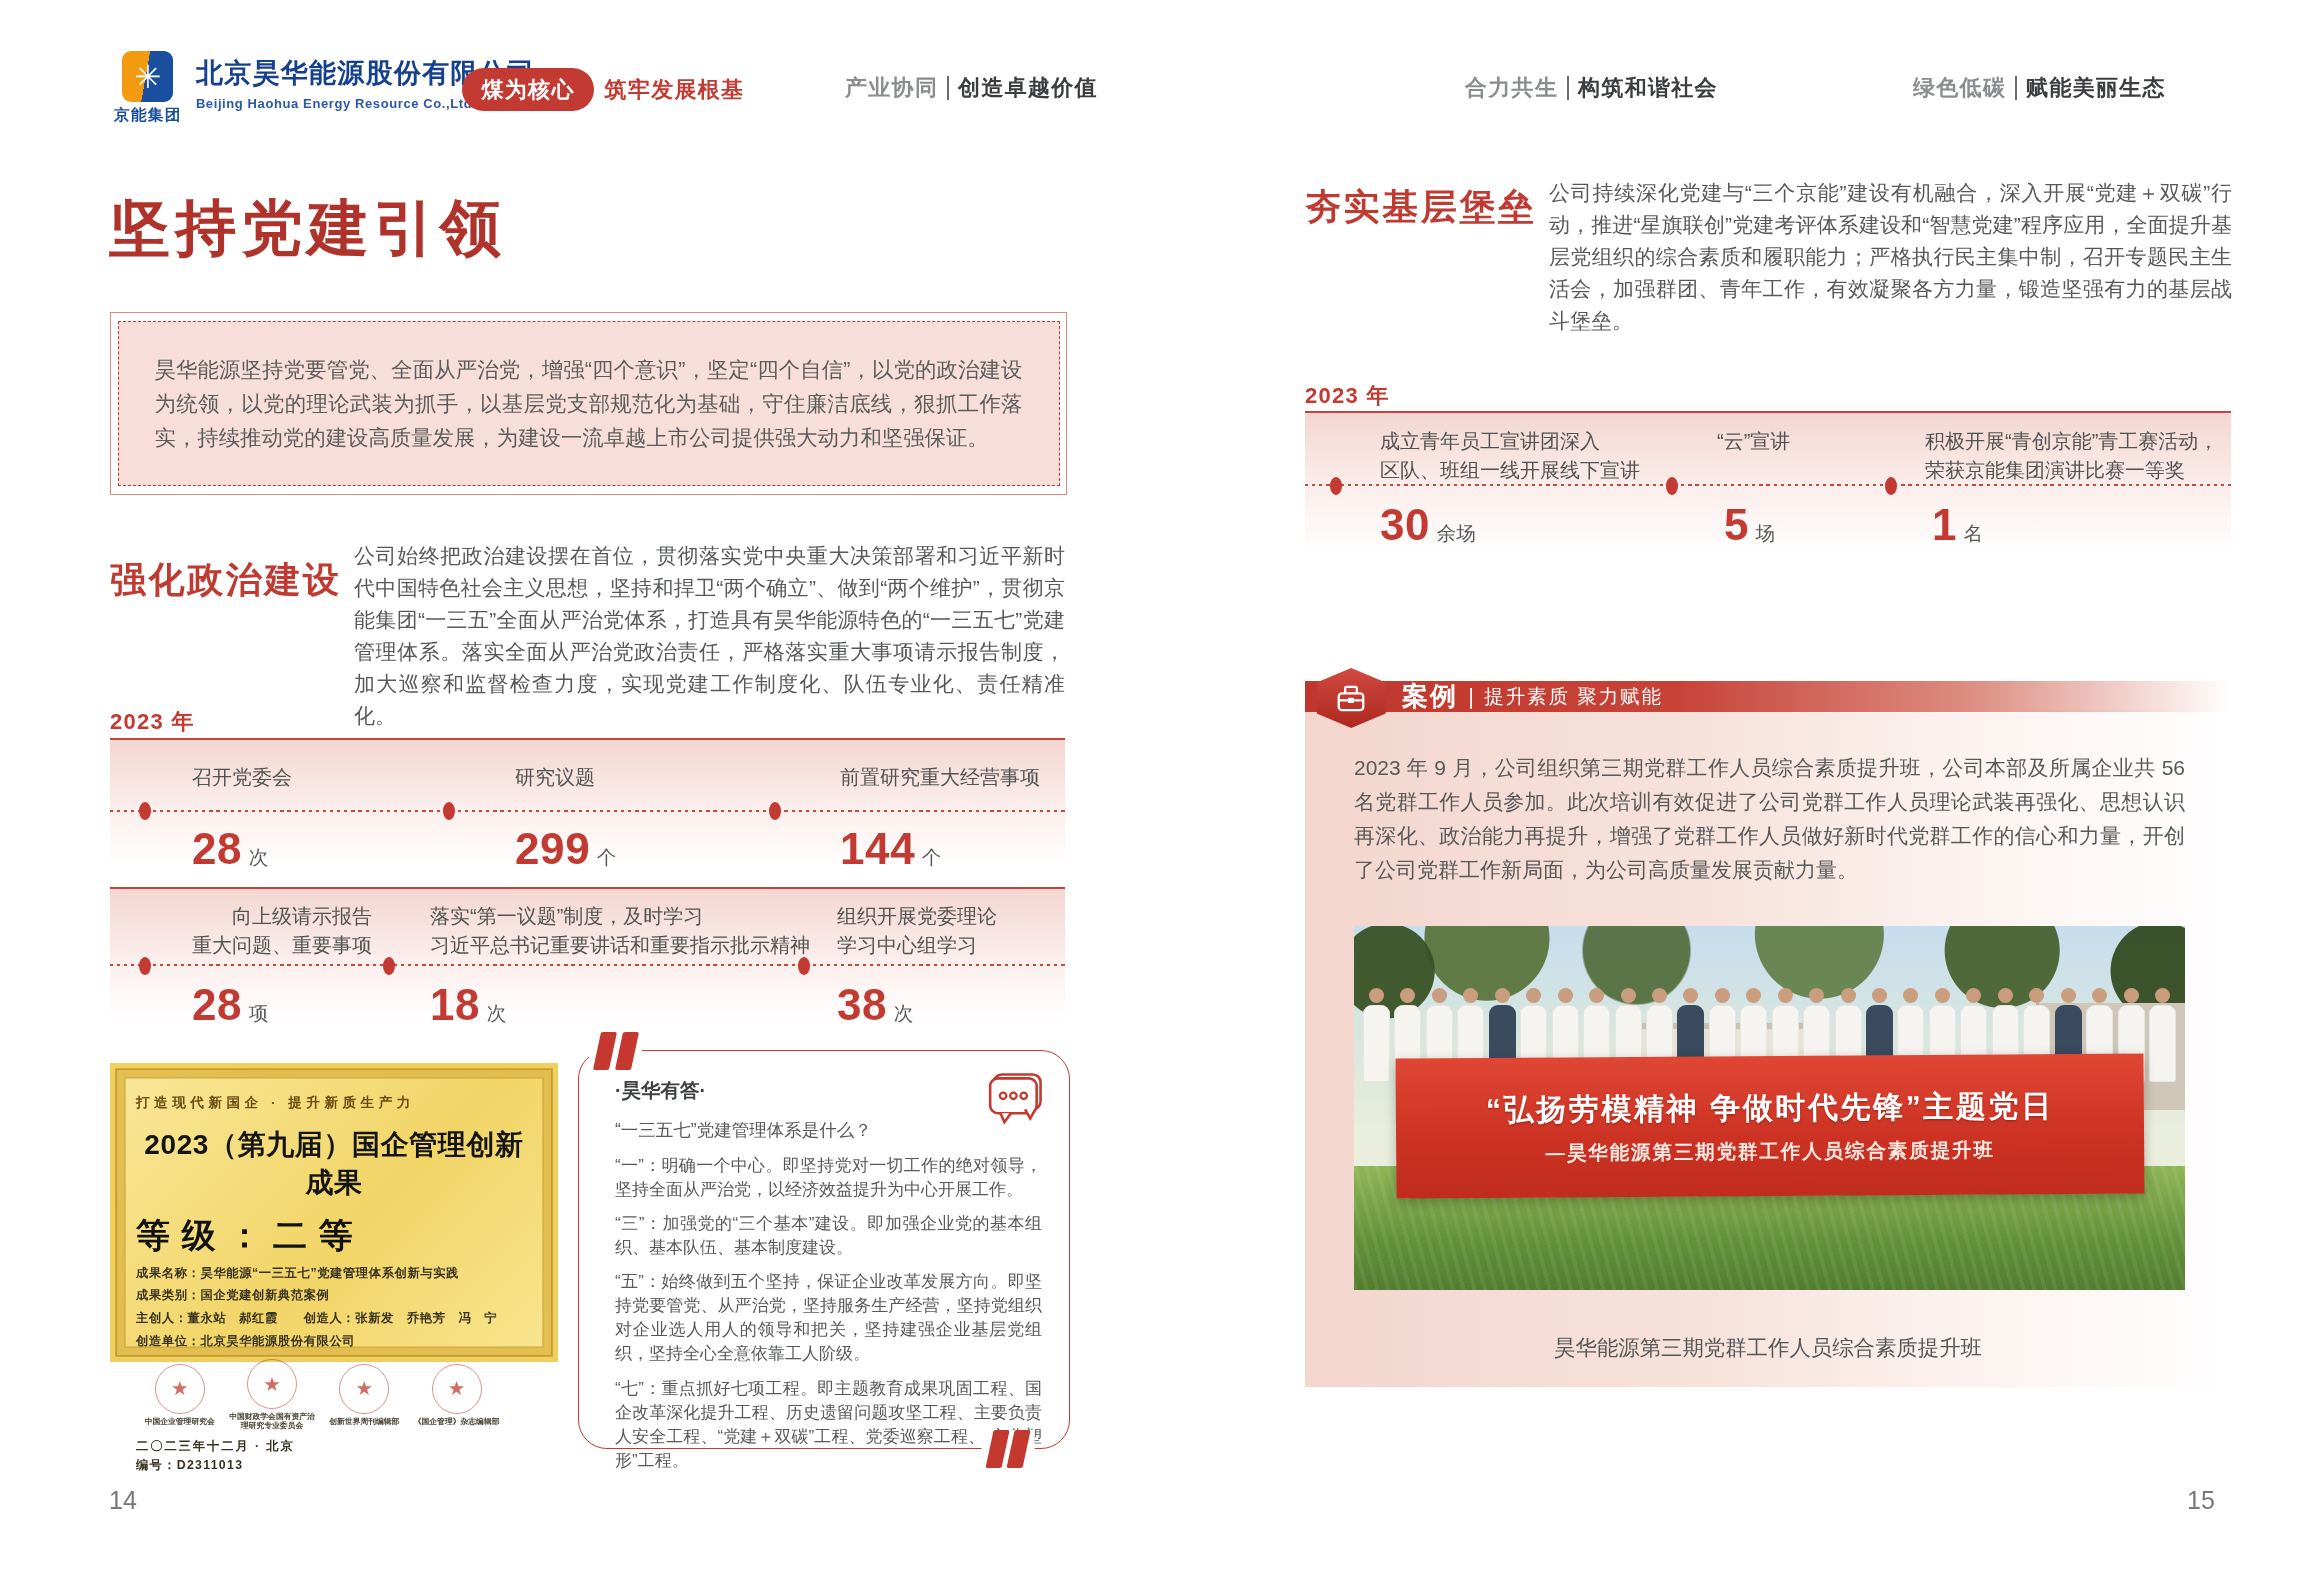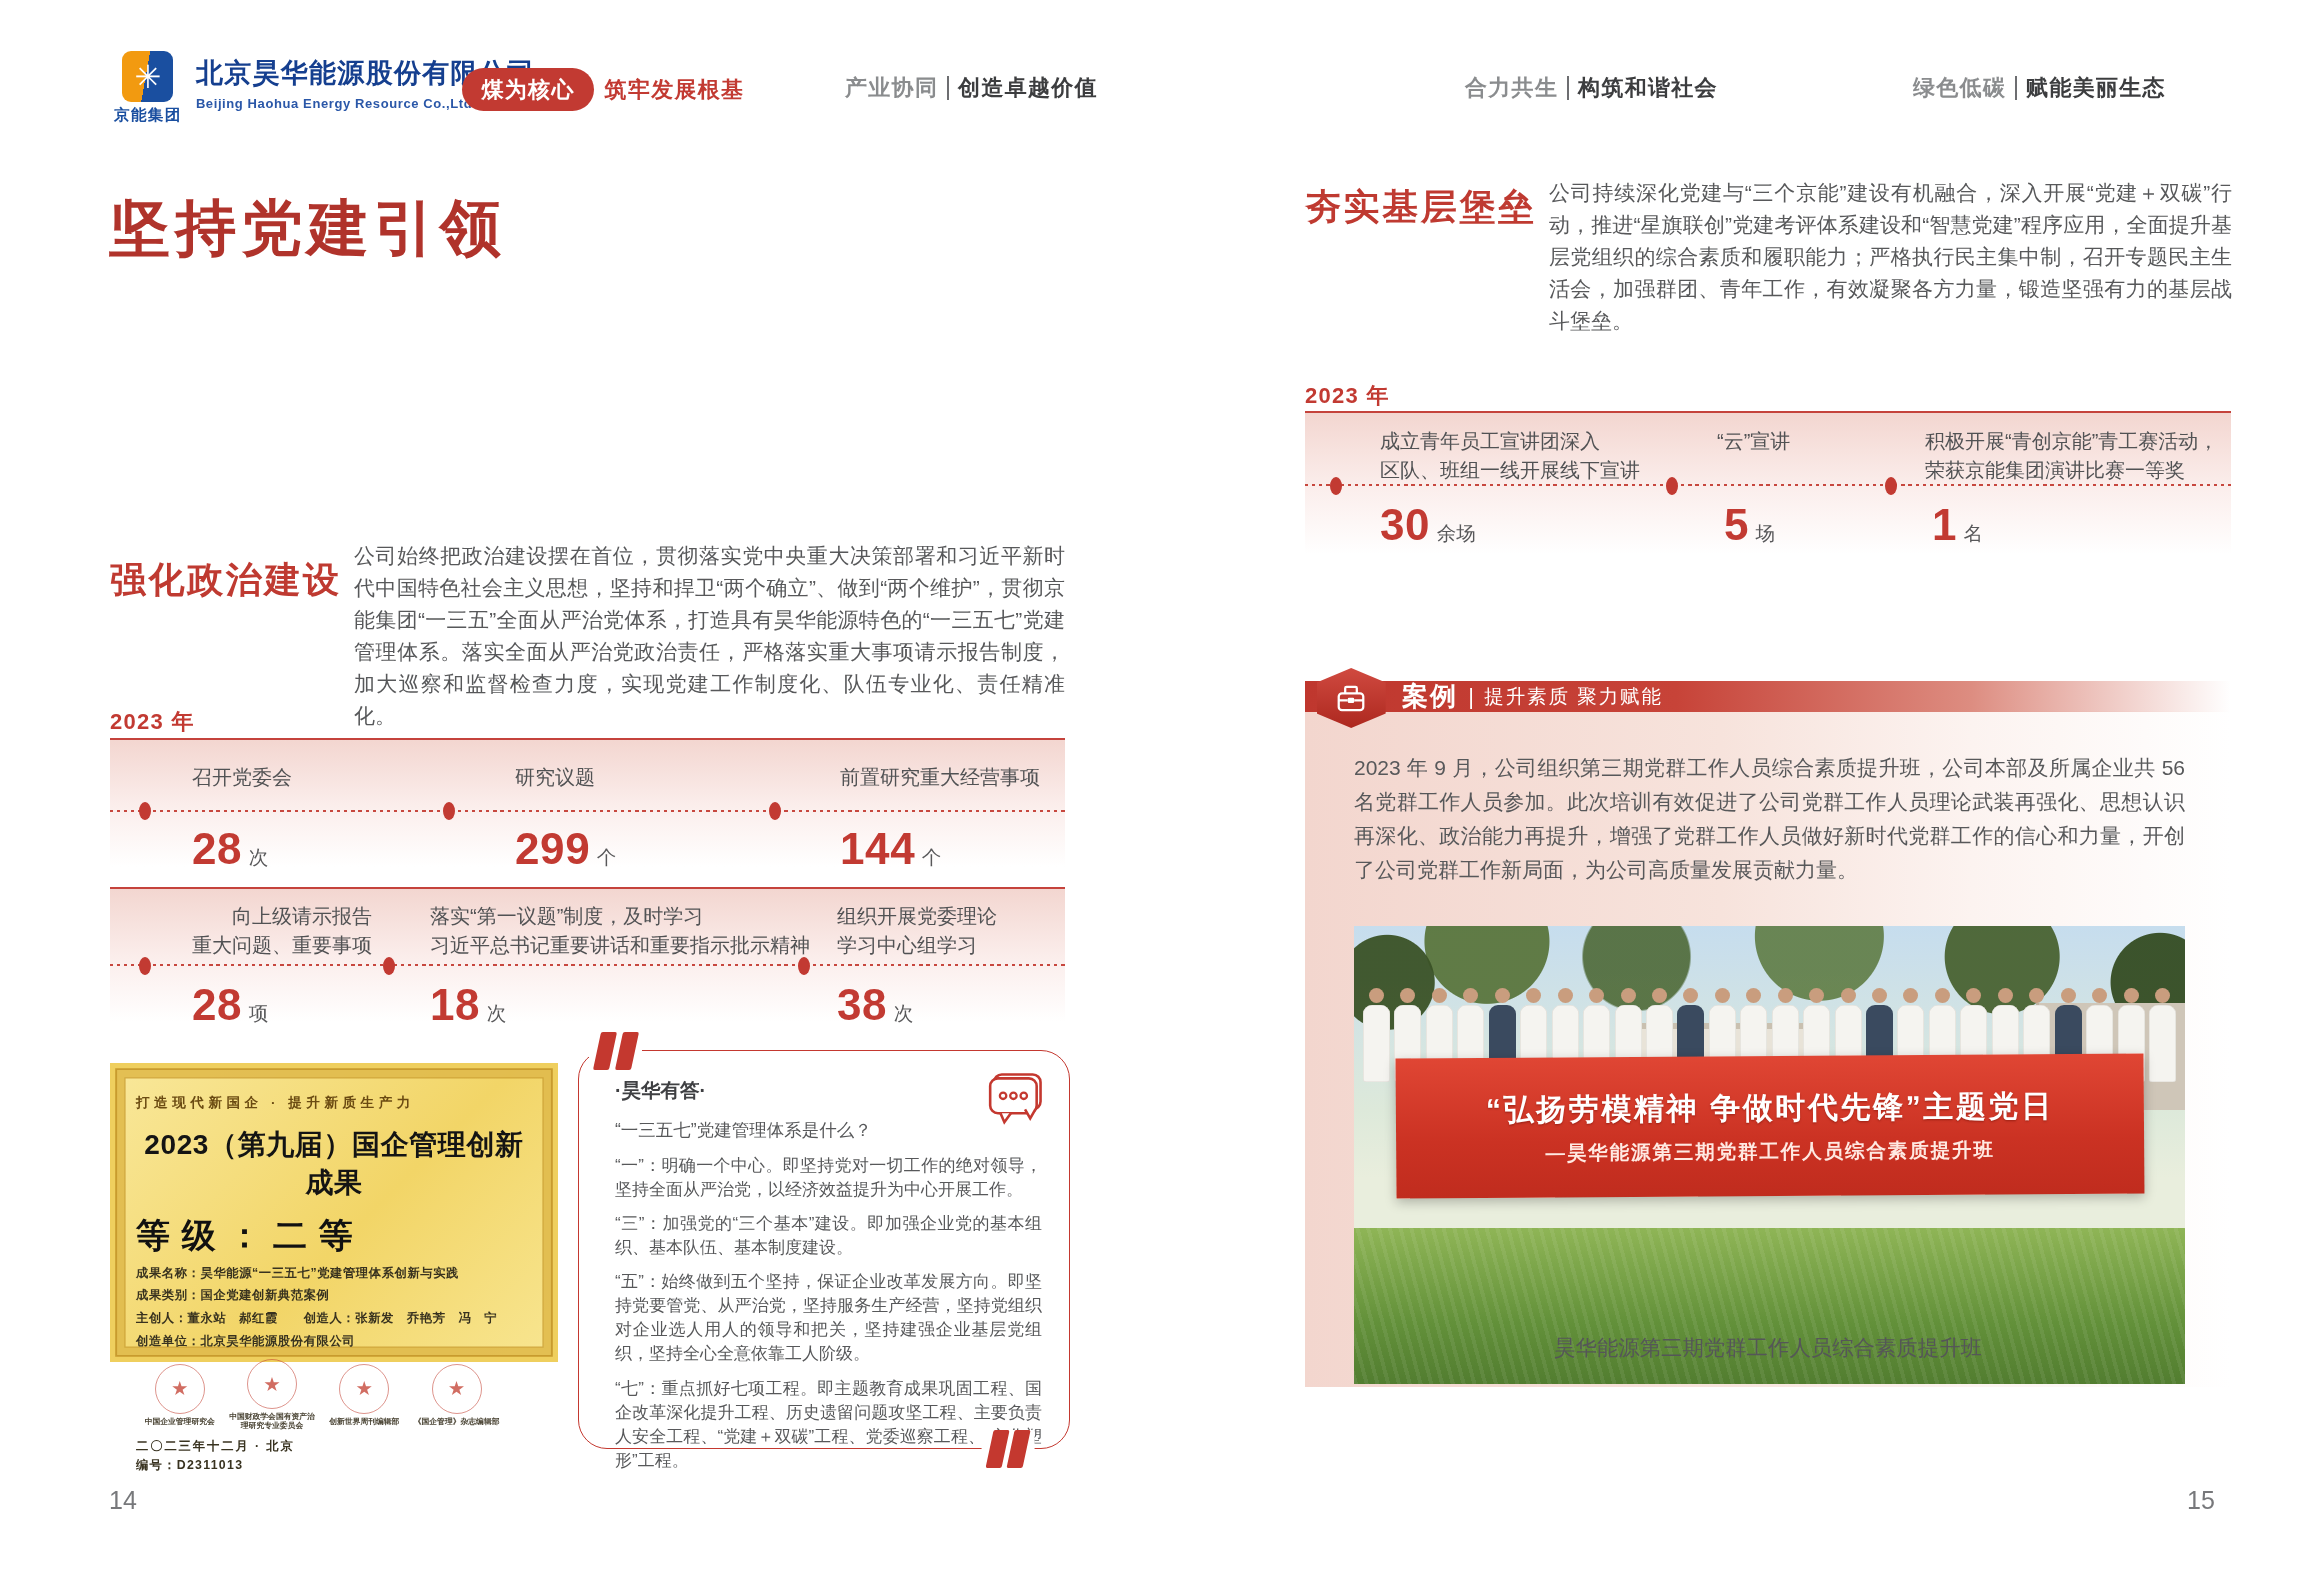--- a/index.html
+++ b/index.html
@@ -126,20 +126,25 @@
     <span class="nav-bold">构筑和谐社会</span>
   </div>
   <div class="abs nav-item" style="left:1885px;top:73px;">
     <span class="nav-light">绿色低碳</span>
     <span class="nav-div"></span>
     <span class="nav-bold">赋能美丽生态</span>
   </div>
 
   <div class="abs big-title" style="left:109px;top:188px;">坚持党建引领</div>
 
+  <div class="abs intro-outer" style="left:110px;top:312px;width:955px;height:181px;">
+    <div class="intro-inner">
+      <div class="intro-text">昊华能源坚持党要管党、全面从严治党，增强“四个意识”，坚定“四个自信”，以党的政治建设为统领，以党的理论武装为抓手，以基层党支部规范化为基础，守住廉洁底线，狠抓工作落实，持续推动党的建设高质量发展，为建设一流卓越上市公司提供强大动力和坚强保证。</div>
+    </div>
+  </div>
 
   <div class="abs sec-head" style="left:110px;top:556px;">强化政治建设</div>
   <div class="abs body-para" style="left:354px;top:540px;width:711px;">公司始终把政治建设摆在首位，贯彻落实党中央重大决策部署和习近平新时代中国特色社会主义思想，坚持和捍卫“两个确立”、做到“两个维护”，贯彻京能集团“一三五”全面从严治党体系，打造具有昊华能源特色的“一三五七”党建管理体系。落实全面从严治党政治责任，严格落实重大事项请示报告制度，加大巡察和监督检查力度，实现党建工作制度化、队伍专业化、责任精准化。</div>
 
   <div class="abs year-label" style="left:110px;top:707px;">2023 年</div>
 
   <div class="band" style="left:110px;top:738px;width:955px;height:149px;">
     <div class="dotline" style="top:70px;"></div>
     <div class="dot" style="left:29px;top:62px;"></div>
     <div class="dot" style="left:333px;top:62px;"></div>
@@ -288,21 +293,21 @@
         <path d="M7 27 h14 m10 0 h14" stroke="#ffffff" stroke-width="3.5"></path>
         <rect x="21" y="23" width="10" height="8" rx="2" fill="#ffffff"></rect>
       </svg>
     </div>
     <span class="case-tag">案例</span>
     <span class="case-div">|</span>
     <span class="case-sub">提升素质 聚力赋能</span>
   </div>
   <div class="abs body-para" style="left:1354px;top:751px;width:831px;line-height:34px;">2023 年 9 月，公司组织第三期党群工作人员综合素质提升班，公司本部及所属企业共 56 名党群工作人员参加。此次培训有效促进了公司党群工作人员理论武装再强化、思想认识再深化、政治能力再提升，增强了党群工作人员做好新时代党群工作的信心和力量，开创了公司党群工作新局面，为公司高质量发展贡献力量。</div>
 
-  <div class="abs photo" style="left:1354px;top:926px;width:831px;height:458px;">
+  <div class="abs photo" style="left:1354px;top:926px;width:831px;height:364px;">
     <div class="foliage"></div>
     <div class="building"></div>
     <div class="pavilion"></div>
     <div class="crowd" id="crowd">
         <div class="person">
           <div class="head"></div>
           <div class="torso"></div>
         </div>
         <div class="person">
           <div class="head"></div>

